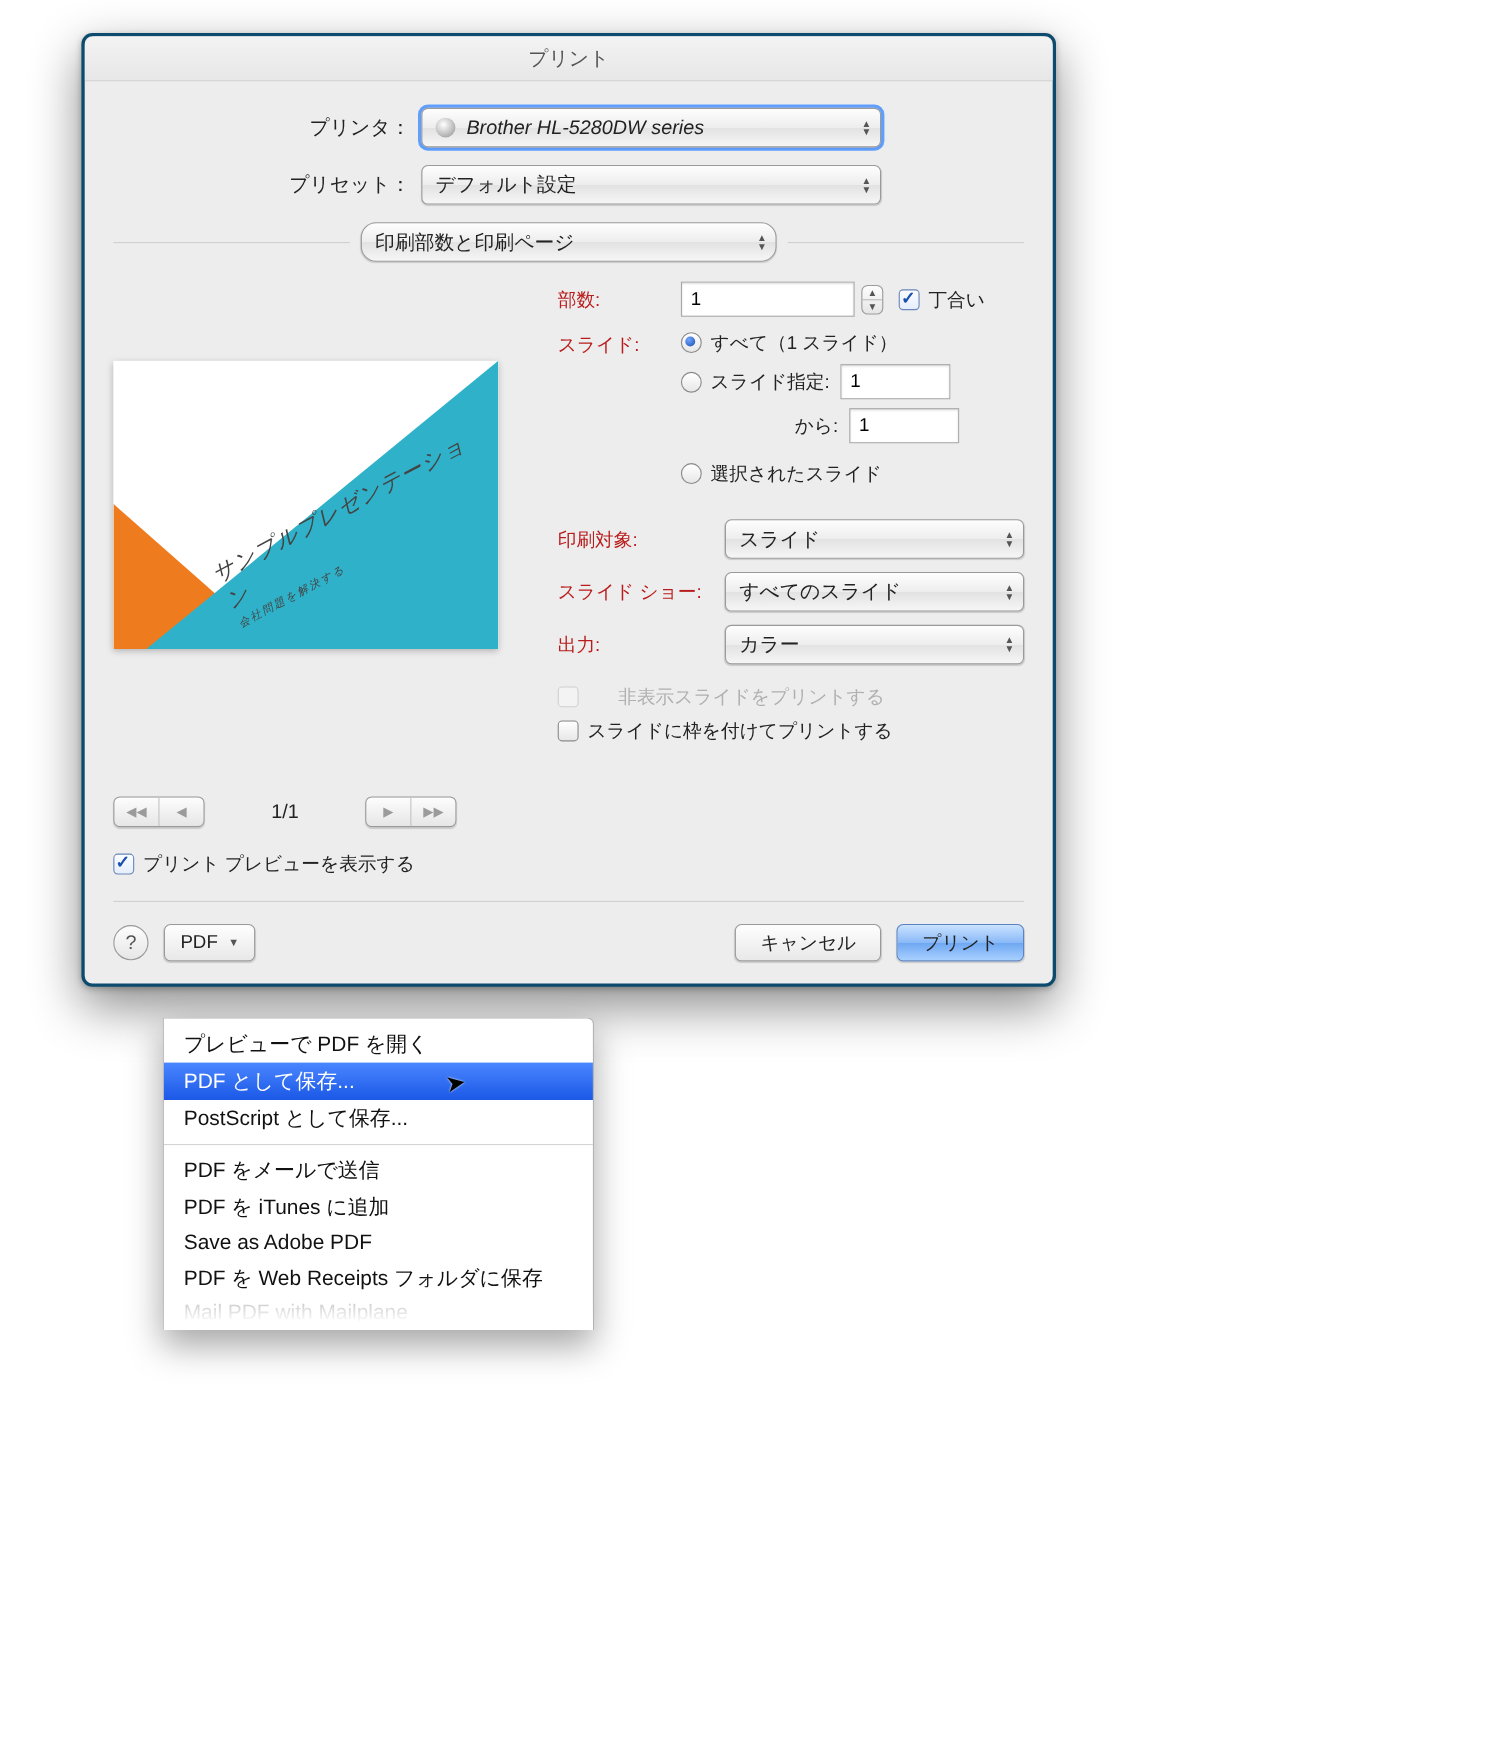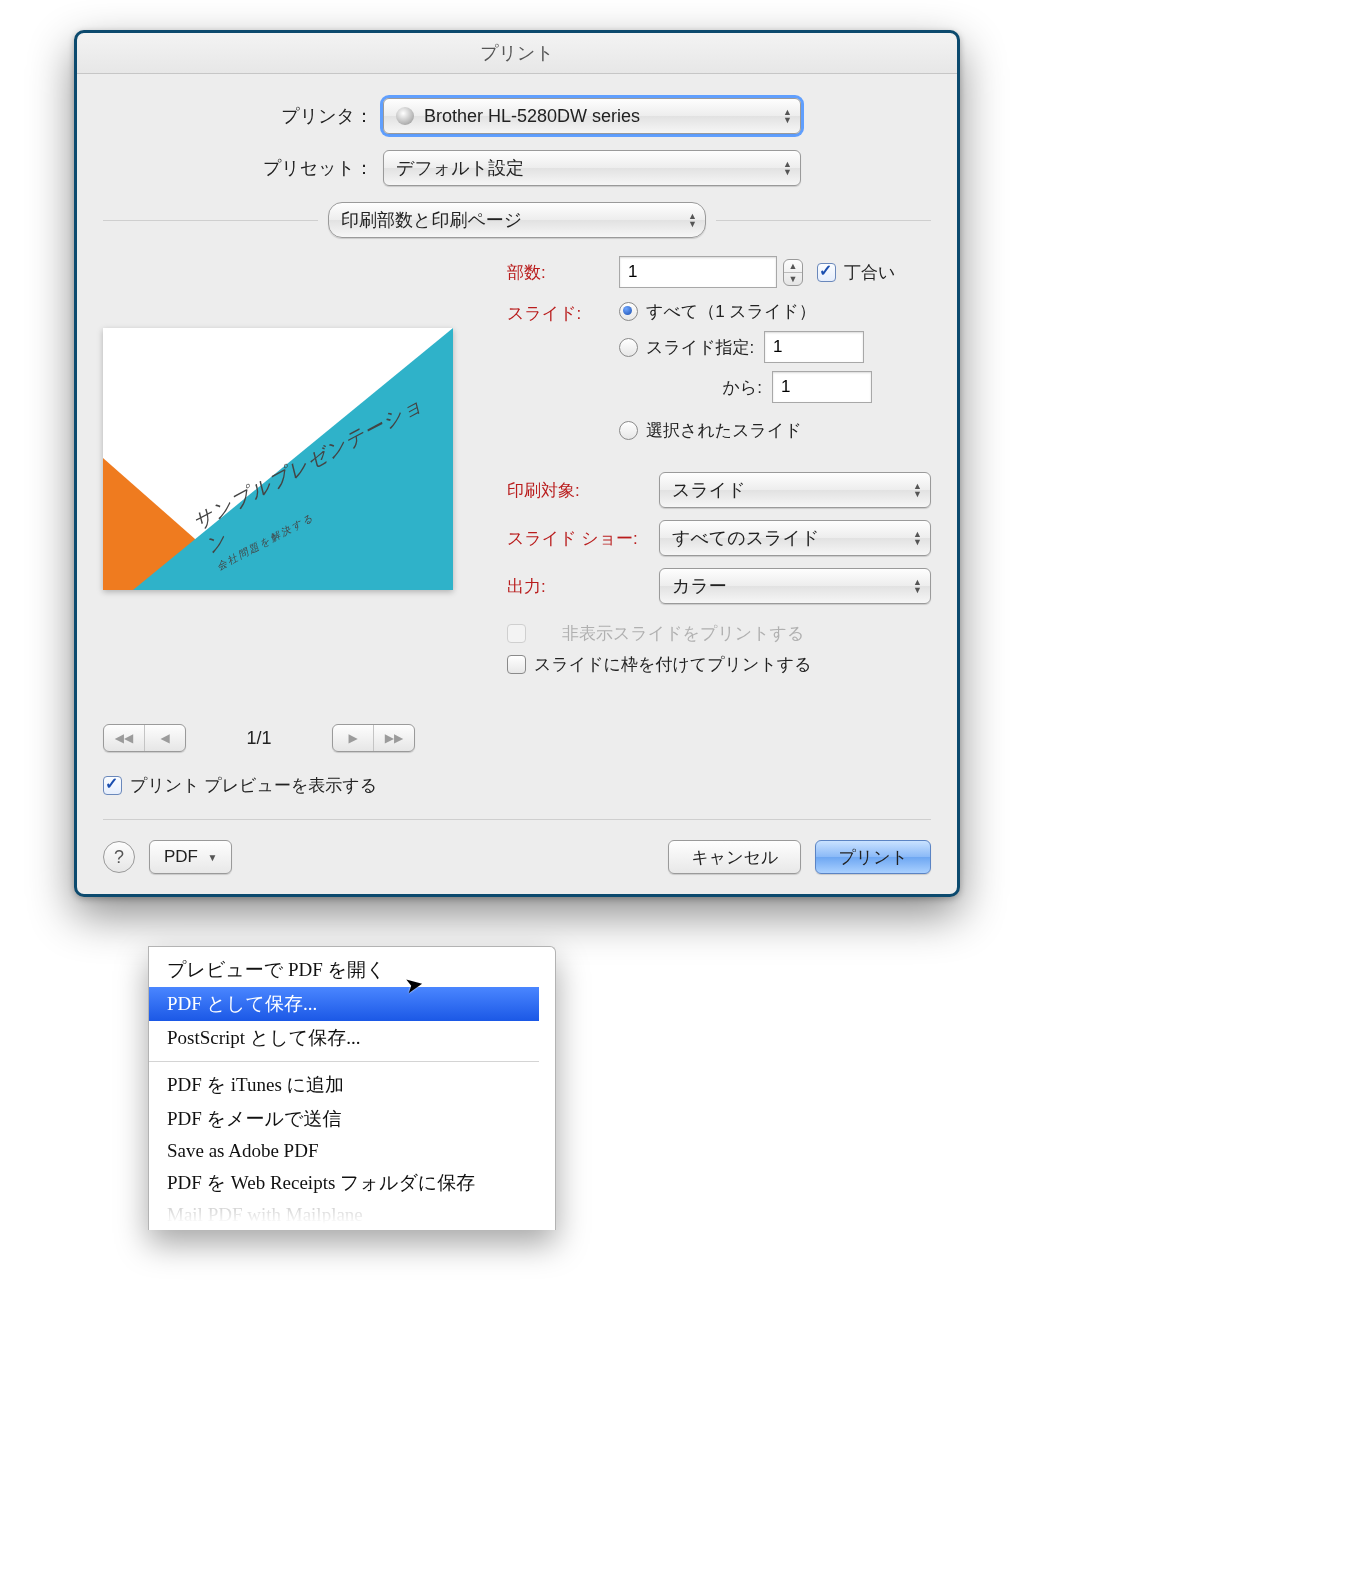--- a/index.html
+++ b/index.html
@@ -61,20 +61,21 @@
     box-shadow: 0 1px 1px rgba(0,0,0,0.15);
     display: flex;
     align-items: center;
     padding: 0 34px 0 12px;
     font-size: 18px;
     color: #222;
     white-space: nowrap;
   }
   .popup.focused {
     box-shadow: 0 0 0 3px rgba(80,150,255,0.9), 0 1px 1px rgba(0,0,0,0.2);
+    font-style: italic;
   }
   .popup .arrows {
     position: absolute;
     right: 8px;
     top: 50%;
     transform: translateY(-50%);
     font-size: 9px;
     line-height: 8px;
     color: #555;
     text-align: center;
@@ -263,30 +264,29 @@
     background:linear-gradient(#fdfdfd,#e6e6e6);
     display:flex; align-items:center; justify-content:center;
     font-size:18px; color:#555;
   }
   .footer .spacer { flex:1; }
 
   
   .menu {
     position:absolute;
     left:148px;
-    top:946px;
+    top:925px;
     width:390px;
     background:#fff;
     border:1px solid #b3b3b3;
     border-bottom:none;
     border-radius:0 6px 0 0;
     box-shadow:0 14px 32px rgba(0,0,0,0.35);
-    padding:6px 16px 0 0;
+    padding:6px 0 0 0;
     font-size:19px;
-    font-family:Liberation Serif, serif;
   }
   .menu .mi {
     padding:4px 18px;
     white-space:nowrap;
     color:#111;
   }
   .menu .mi.sel {
     background:linear-gradient(#4a86ff,#1b58e6);
     color:#fff;
   }
@@ -477,22 +477,22 @@
       </div>
 
     </div>
   </div>
 
   <div class="menu">
     <div class="mi">プレビューで PDF を開く</div>
     <div class="mi sel">PDF として保存...</div>
     <div class="mi">PostScript として保存...</div>
     <div class="msep"></div>
+    <div class="mi">PDF をメールで送信</div>
     <div class="mi">PDF を iTunes に追加</div>
-    <div class="mi">PDF をメールで送信</div>
     <div class="mi">Save as Adobe PDF</div>
     <div class="mi">PDF を Web Receipts フォルダに保存</div>
     <div class="mi faded">Mail PDF with Mailplane</div>
     <div class="menu-fade"></div>
   </div>
 
   <div class="cursor">➤</div>
 </div>
 
 </body></html>

